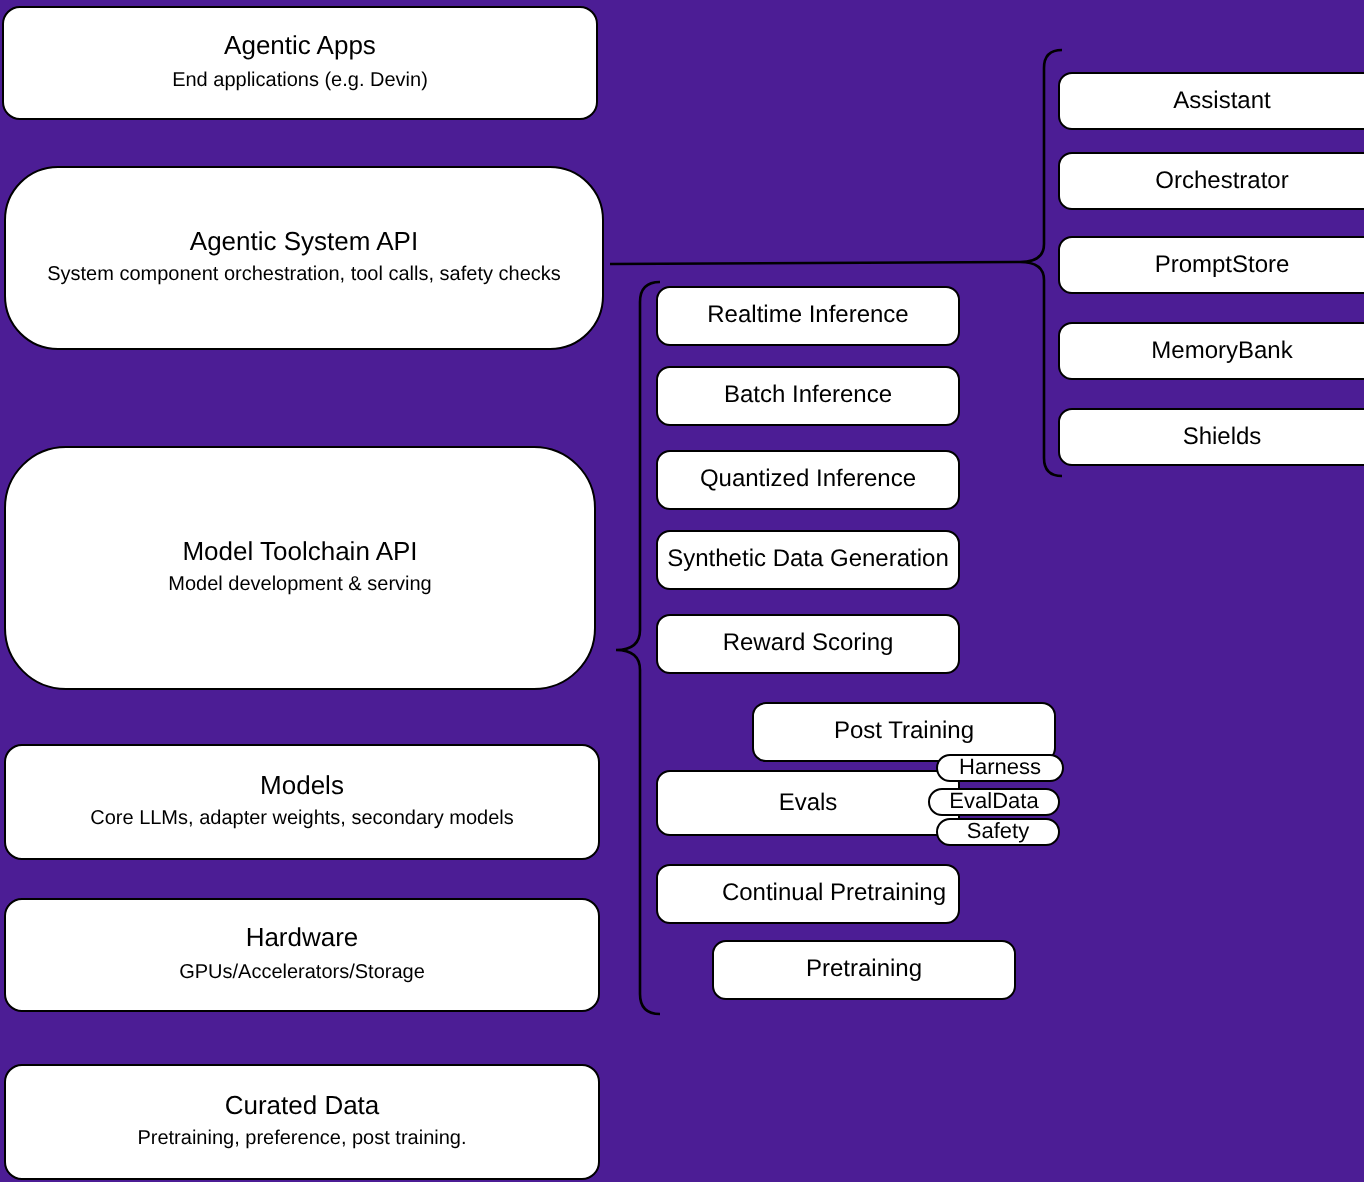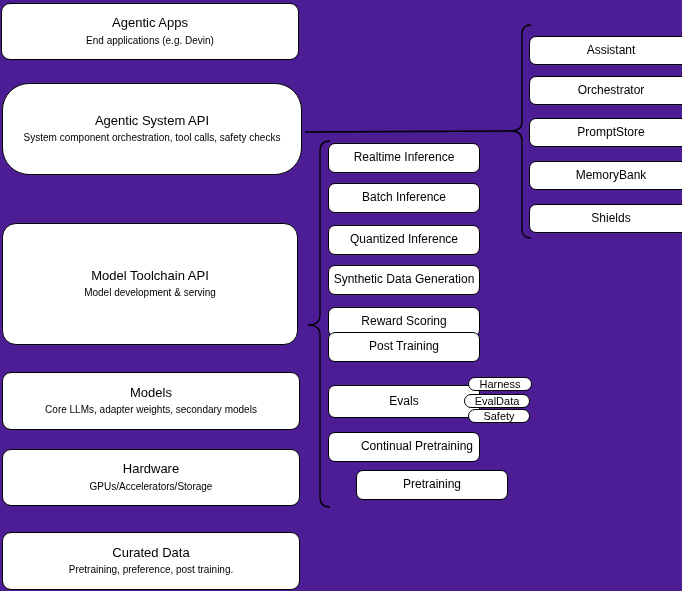--- a/index.html
+++ b/index.html
@@ -24,33 +24,33 @@
     justify-content:center;
     text-align:center;
   }
   .title    { font-size:13px; line-height:1.15; }
   .subtitle { font-size:10px; line-height:1.2; margin-top:4px; }
   .label    { font-size:12px; line-height:1.1; }
 
   
   .lb0 { left:1px;  top:3px;   width:298px; height:57px;  border-radius:9px;  }
   .lb1 { left:2px;  top:83px;  width:300px; height:92px; border-radius:27px; }
-  .lb2 { left:2px;  top:223px; width:296px; height:122px; border-radius:14px; }
+  .lb2 { left:2px;  top:223px; width:296px; height:122px; border-radius:31px; }
   .lb3 { left:2px;  top:372px; width:298px; height:58px;  border-radius:9px;  }
   .lb4 { left:2px;  top:449px; width:298px; height:57px;  border-radius:9px;  }
   .lb5 { left:2px;  top:532px; width:298px; height:58px;  border-radius:9px;  }
 
   
   .mb { left:328px; width:152px; height:30px; border-radius:7px; }
   .mb0 { top:143px;justify-content:center; }
   .mb1 { top:183px; }
   .mb2 { top:225px; }
   .mb3 { top:265px; }
   .mb4 { top:307px; }
-  .mb5 { top:332px; }
+  .mb5 { top:351px;margin-left:48px; }
   .mb6 { top:385px; height:33px; }
   .mb7 { top:432px;padding-left:26px; }
   .mb8 { top:470px;margin-left:28px; }
 
   
   .rb { left:529px; width:164px; height:29px; border-radius:7px; }
   .rb0 { top:36px;  }
   .rb1 { top:76px;  }
   .rb2 { top:118px; }
   .rb3 { top:161px; }

